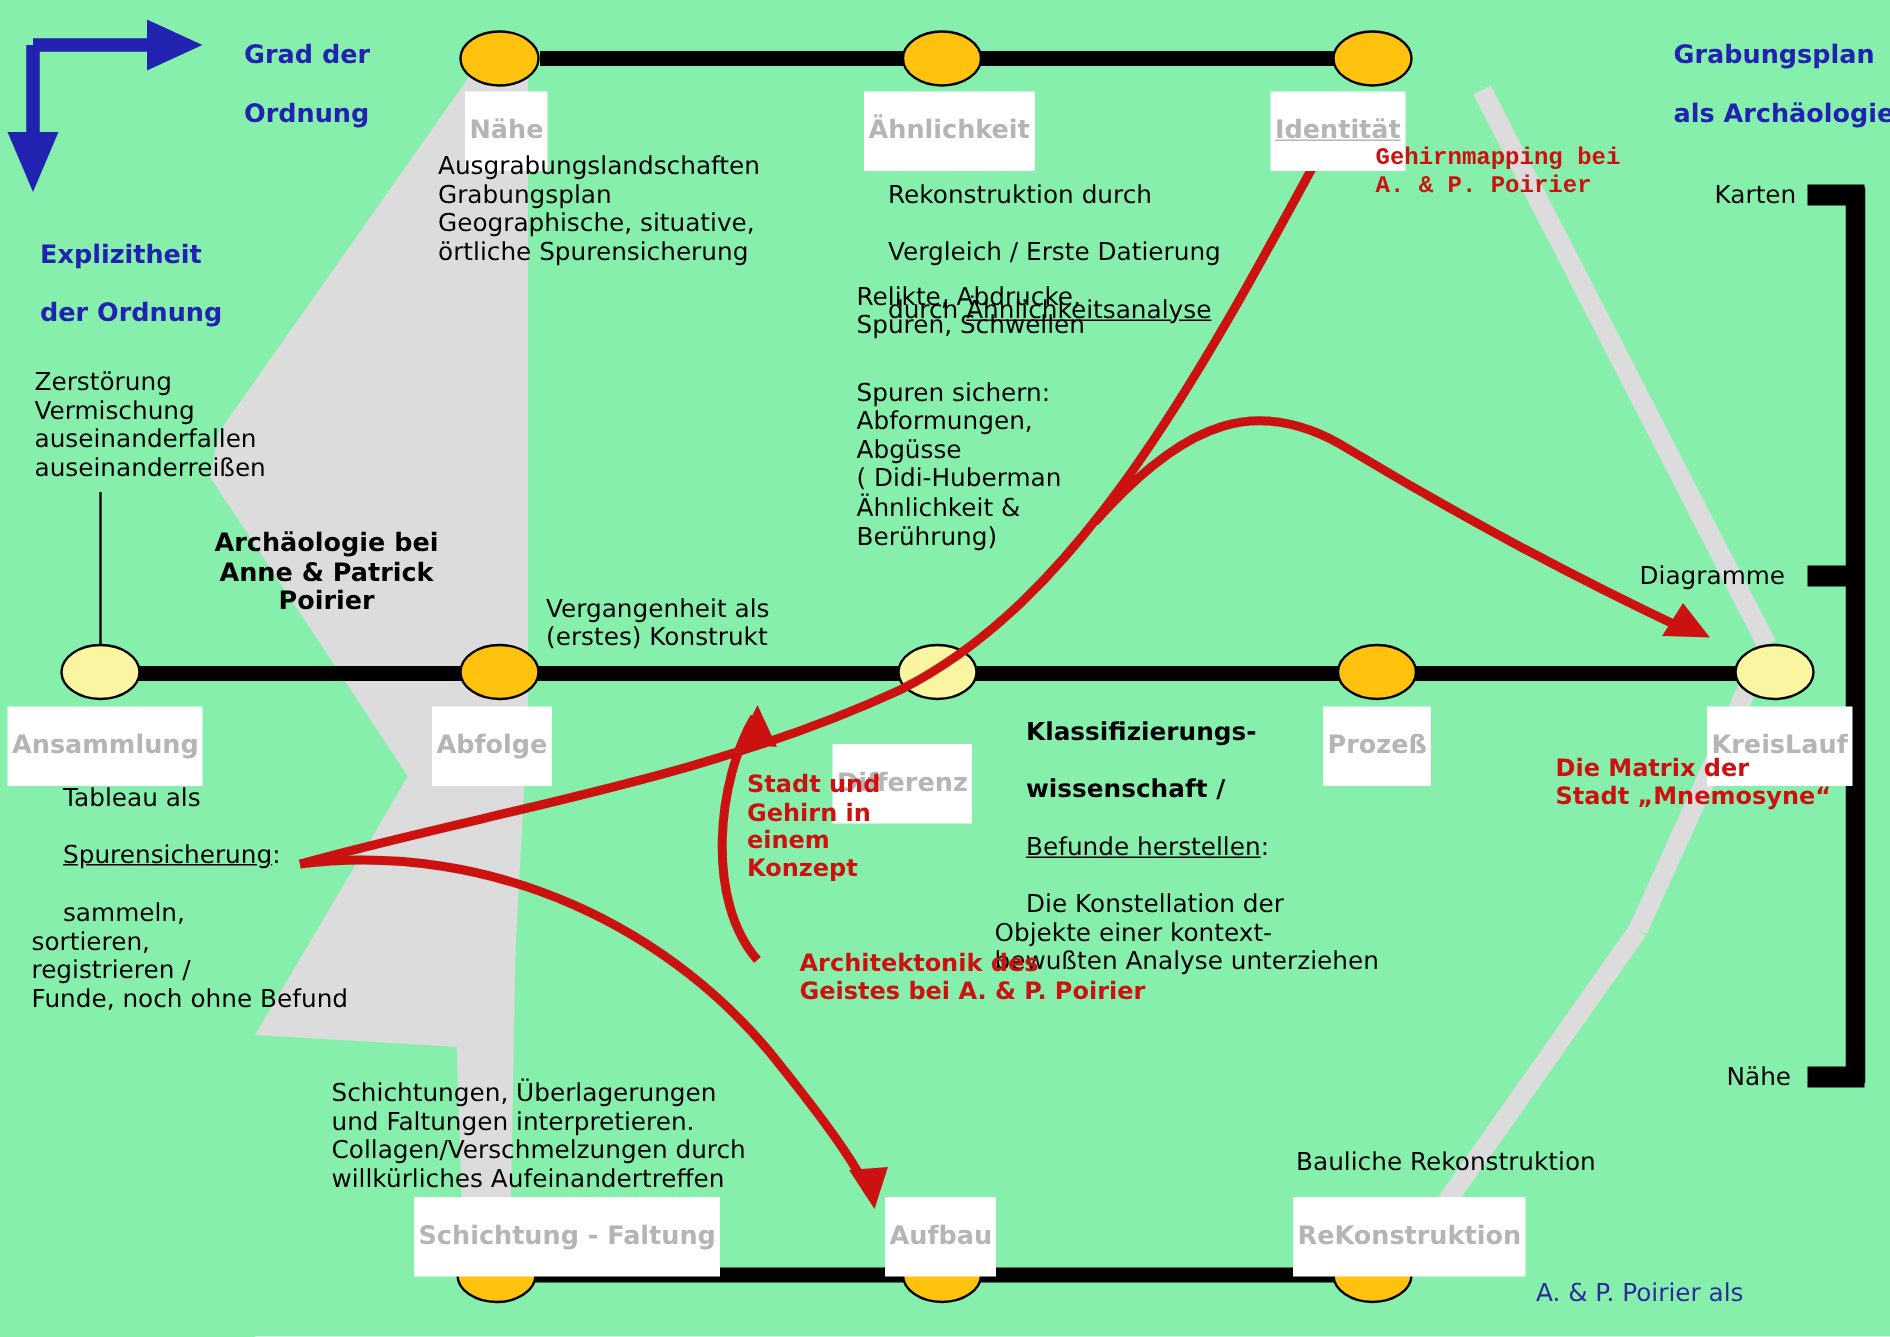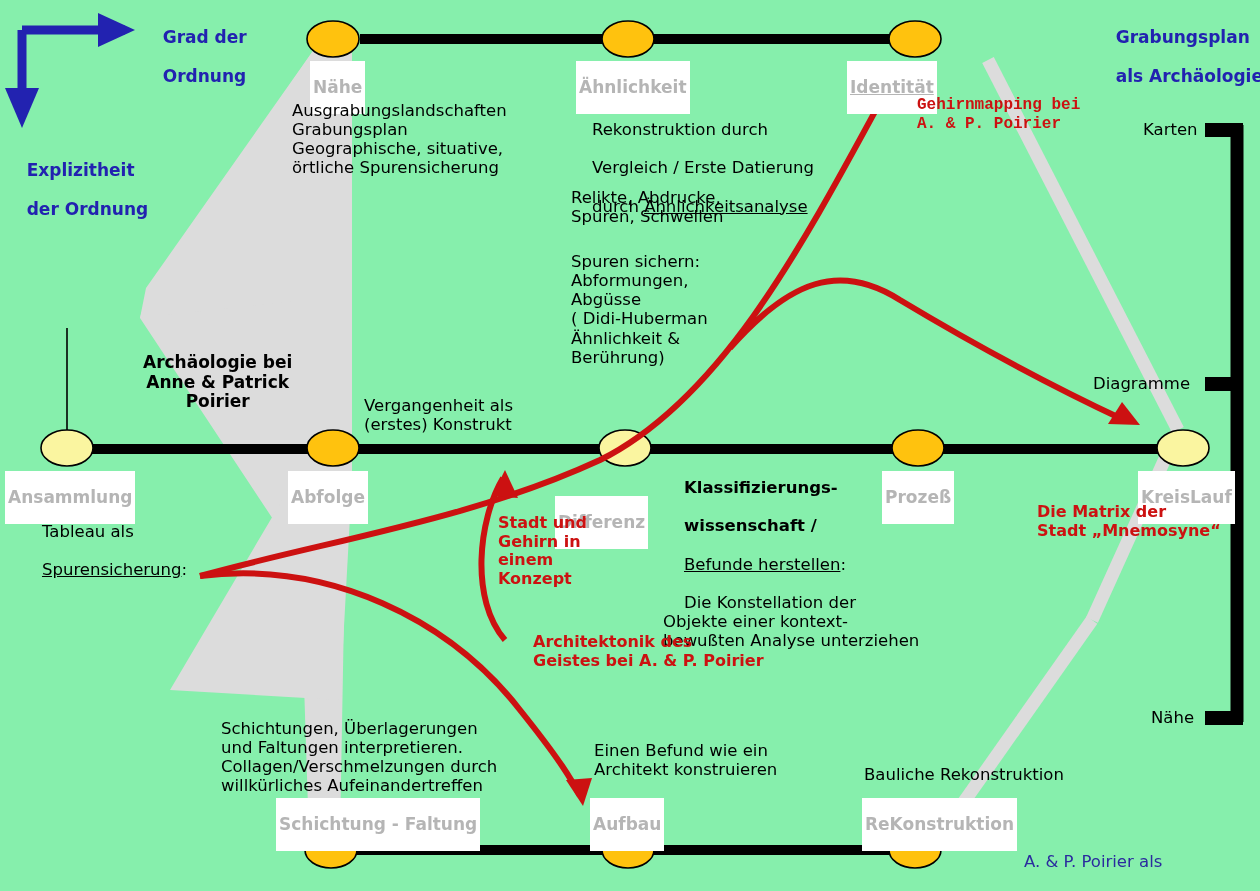--- a/index.html
+++ b/index.html
@@ -130,28 +130,36 @@
   <div class="nodelabel" style="left:1138px;top:471px;">KreisLauf</div>
 
   <div class="nodelabel" style="left:276px;top:798px;">Schichtung - Faltung</div>
   <div class="nodelabel" style="left:590px;top:798px;">Aufbau</div>
   <div class="nodelabel" style="left:862px;top:798px;">ReKonstruktion</div>
 
   <div class="txt black" style="left:1143px;top:120px;">Karten</div>
   <div class="txt black" style="left:1093px;top:374px;">Diagramme</div>
   <div class="txt black" style="left:1151px;top:708px;">Nähe</div>
 
+  <div class="txt black" style="left:23px;top:245px;">Zerstörung
+Vermischung
+auseinanderfallen
+auseinanderreißen</div>
 
   <div class="txt black bold" style="left:143px;top:353px;font-size:17px;">Archäologie bei
 Anne &amp; Patrick
 Poirier</div>
 
   <div class="txt black" style="left:21px;top:503px;">
     <span>Tableau als</span><br>
     <span class="u">Spurensicherung</span><span>:</span><br>
+    <span>sammeln,
+sortieren,
+registrieren /
+Funde, noch ohne Befund</span>
   </div>
 
   <div class="txt black" style="left:292px;top:101px;">Ausgrabungslandschaften
 Grabungsplan
 Geographische, situative,
 örtliche Spurensicherung</div>
 
   <div class="txt black" style="left:571px;top:101px;">
     <span>Rekonstruktion durch</span><br>
     <span>Vergleich / Erste Datierung</span><br>
@@ -178,22 +186,20 @@
     <span>Die Konstellation der
 Objekte einer kontext-
 bewußten Analyse unterziehen</span>
   </div>
 
   <div class="txt black" style="left:221px;top:719px;">Schichtungen, Überlagerungen
 und Faltungen interpretieren.
 Collagen/Verschmelzungen durch
 willkürliches Aufeinandertreffen</div>
 
-  <div class="txt black" style="left:594px;top:741px;">Einen Befund wie ein
-Architekt konstruieren</div>
 
   <div class="txt black" style="left:864px;top:765px;">Bauliche Rekonstruktion</div>
 
   <div class="txt red" style="left:917px;top:96px;font-family:Liberation Mono, monospace;">Gehirnmapping bei
 A. &amp; P. Poirier</div>
   <div class="txt red" style="left:1037px;top:503px;">Die Matrix der
 Stadt „Mnemosyne“</div>
   <div class="txt red" style="left:498px;top:514px;">Stadt und
 Gehirn in
 einem

